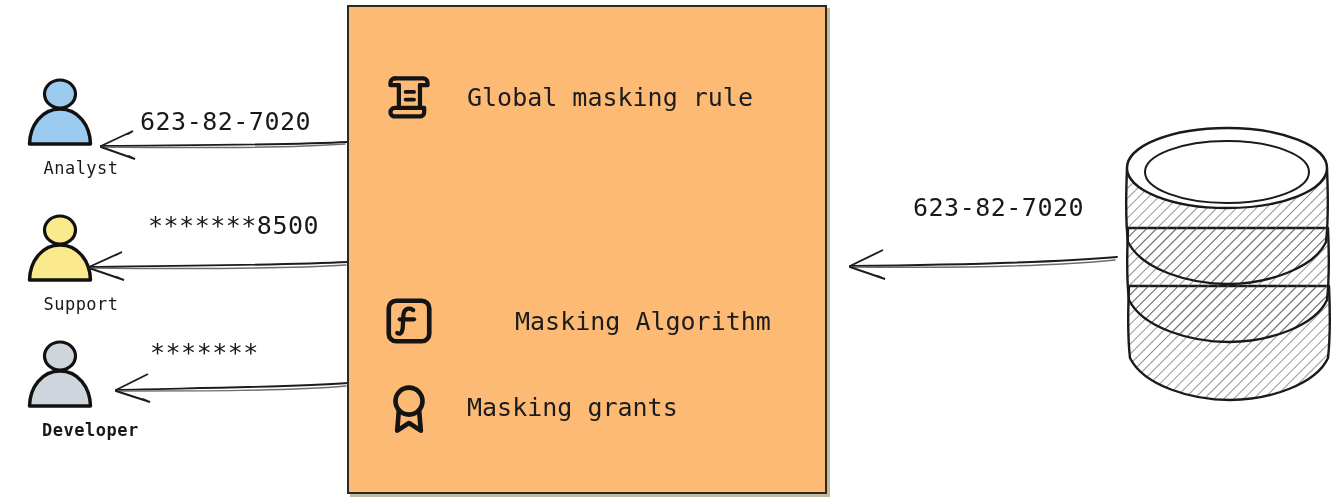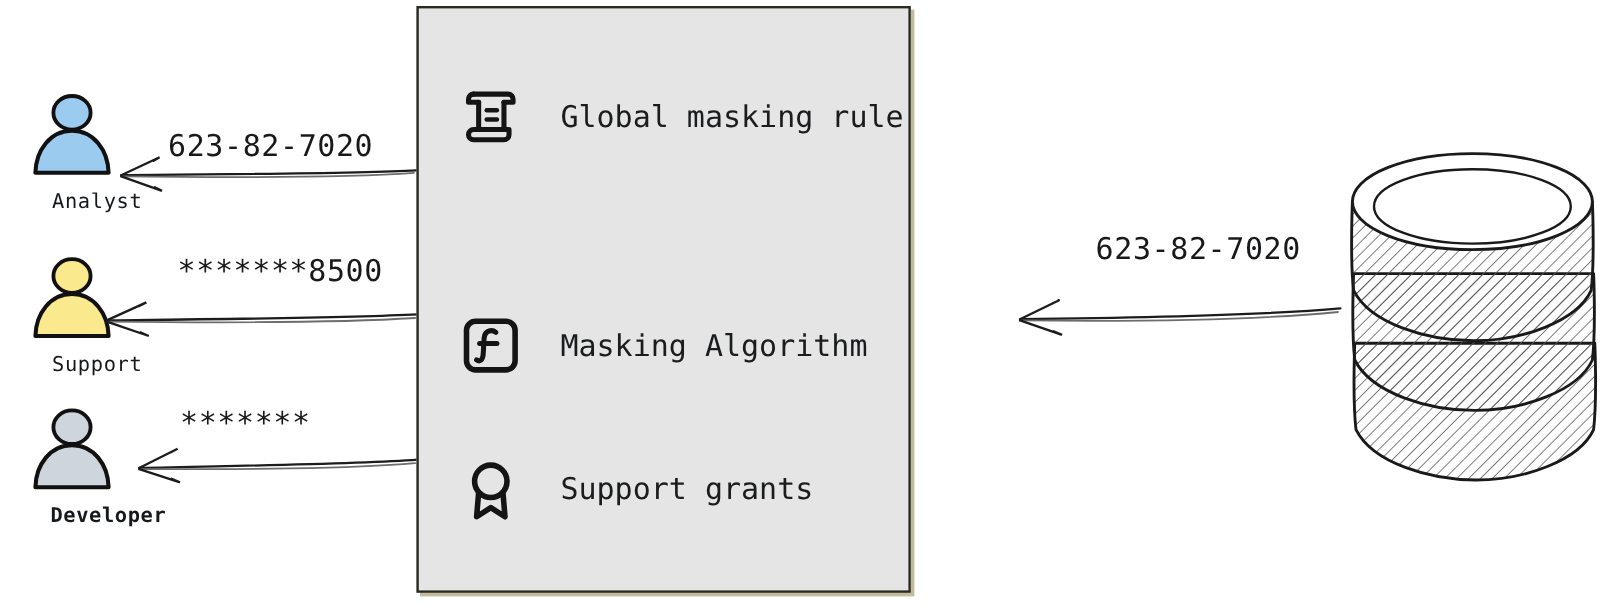--- a/index.html
+++ b/index.html
@@ -64,37 +64,37 @@
   #arrow-to-analyst   { left: 95px;  top: 125px; }
   #arrow-to-support   { left: 82px;  top: 245px; }
   #arrow-to-developer { left: 110px; top: 368px; }
   #arrow-db-to-panel  { left: 845px; top: 245px; }
 
   
   #masking-panel {
     position: absolute;
     left: 347px;
     top: 5px;
-    width: 412px;
+    width: 480px;
     height: 489px;
-    background: #e5e5e5;
+    background: #fdba74;
     border: 2px solid #2a2a22;
     box-sizing: border-box;
     box-shadow: 3px 3px 0 rgba(120,105,35,0.45);
   }
   .panel-row {
     position: absolute;
     display: flex;
     align-items: center;
     left: 33px;
     height: 60px;
   }
   #panel-row-0 { top: 60px; }
   #panel-row-1 { top: 163px; }
-  #panel-row-2 { top: 251px; }
+  #panel-row-2 { top: 284px; gap: 48px; }
   #panel-row-3 { top: 370px; }
 
   .panel-icon {
     width: 54px;
     height: 56px;
     flex: 0 0 54px;
     display: block;
   }
   .panel-text {
     font-family: "DejaVu Sans Mono", "Liberation Mono", monospace;
@@ -196,21 +196,21 @@
       <line x1="21" y1="30" x2="38" y2="30" stroke="#141414" stroke-width="5" stroke-linecap="round"></line>
     </svg>
     <div class="panel-text">Masking Algorithm</div>
   </div>
 
   <div class="panel-row" id="panel-row-3">
     <svg class="panel-icon" viewBox="0 0 64 64">
       <circle cx="32" cy="25" r="16" fill="none" stroke="#141414" stroke-width="5.5"></circle>
       <path d="M20 36 L18 60 L32 51 L46 60 L44 36" fill="none" stroke="#141414" stroke-width="5.5" stroke-linejoin="round" stroke-linecap="round"></path>
     </svg>
-    <div class="panel-text">Support grants</div>
+    <div class="panel-text">Masking grants</div>
   </div>
 
 </div>
 
 <svg id="database-cylinder" viewBox="0 0 222 290">
   <defs>
     <pattern id="hatch" patternUnits="userSpaceOnUse" width="7" height="7" patternTransform="rotate(45)">
       <line x1="0" y1="0" x2="0" y2="7" stroke="#5a5a5a" stroke-width="1.3"></line>
     </pattern>
   </defs>

